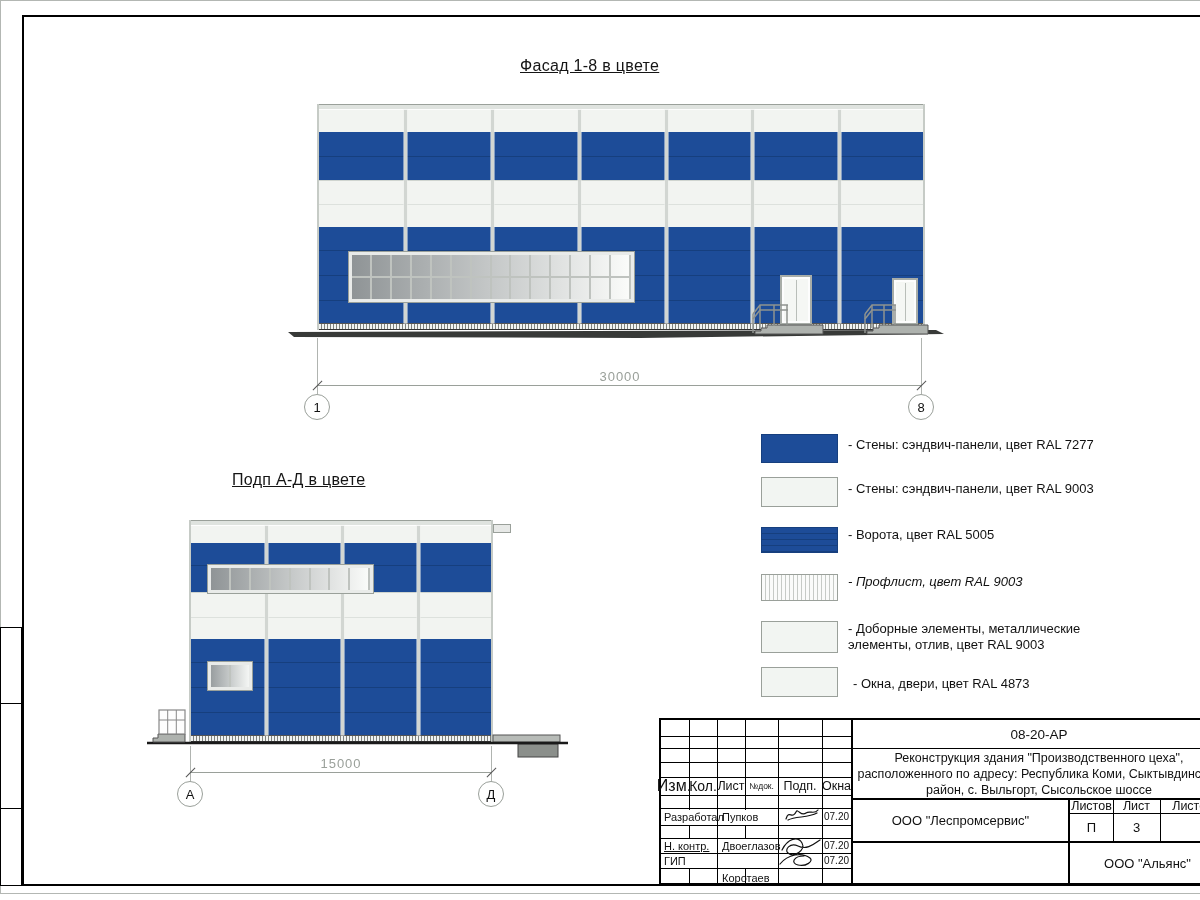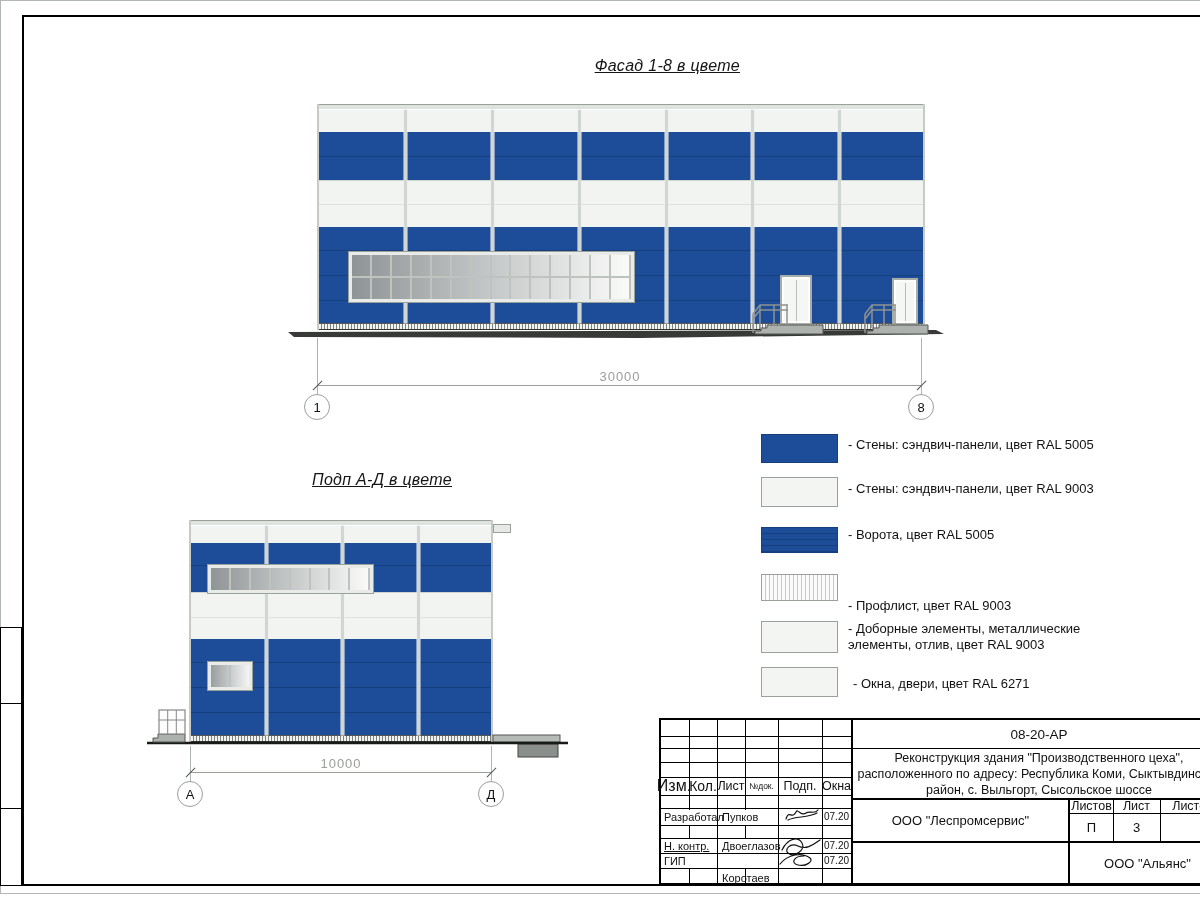--- a/index.html
+++ b/index.html
@@ -2,21 +2,21 @@
 <html><head>
 <meta charset="utf-8">
 <style>
   html,body{margin:0;padding:0;background:#fff;}
   #sheet{position:relative;width:1200px;height:900px;background:#ffffff;overflow:hidden;
          font-family:"Liberation Sans",sans-serif;color:#111;}
   .abs{position:absolute;}
   .line{position:absolute;background:#000;}
   .grayline{position:absolute;background:#b3b7b3;}
   
-  .dwg-title{position:absolute;width:220px;text-align:right;font-style:italic;font-size:16px;
+  .dwg-title{position:absolute;width:220px;text-align:left;font-size:16px;
              color:#151515;text-decoration:underline;letter-spacing:.3px;}
   
   .facade{position:absolute;border-left:2px solid #c6cbc6;border-right:2px solid #c6cbc6;box-sizing:border-box;}
   .band{position:absolute;left:0;right:0;}
   .cap{background:#dfe3df;border-top:1px solid #9aa09a;border-bottom:1px solid #fdfdfd;box-sizing:border-box;}
   .wpanel{background:#f2f4f1;}
   .bpanel{background:#1d4c98;}
   .joint-b{position:absolute;left:0;right:0;height:1px;background:#163f7e;}
   .joint-w{position:absolute;left:0;right:0;height:1px;background:#dde1dd;}
   .mullion{position:absolute;width:3px;background:#d2d6d2;box-shadow:0 0 0 .5px #eef0ee;}
@@ -179,42 +179,42 @@
       <line x1="36.3" y1="10" x2="36.3" y2="34" stroke="#888" stroke-width="1"></line>
       <line x1="19" y1="20" x2="45" y2="20" stroke="#888" stroke-width="1"></line>
     </g>
   </svg>
 
   <div class="ext-line" style="left:190px;top:746px;height:36px;"></div>
   <div class="ext-line" style="left:491px;top:746px;height:36px;"></div>
   <div class="dim-line" style="left:190px;top:772px;width:302px;"></div>
   <div class="tick" style="left:184px;top:772px;"></div>
   <div class="tick" style="left:485px;top:772px;"></div>
-  <div class="dim-text" style="left:241px;top:756px;">10000</div>
+  <div class="dim-text" style="left:241px;top:756px;">15000</div>
   <div class="axis-circle" style="left:177px;top:781px;">А</div>
   <div class="axis-circle" style="left:478px;top:781px;">Д</div>
 
   <div class="swatch sw-blue" style="top:434px;height:29px;"></div>
-  <div class="legend-label" style="top:437px;">- Стены: сэндвич-панели, цвет RAL 5005</div>
+  <div class="legend-label" style="top:437px;">- Стены: сэндвич-панели, цвет RAL 7277</div>
 
   <div class="swatch sw-white" style="top:477px;height:30px;"></div>
   <div class="legend-label" style="top:481px;">- Стены: сэндвич-панели, цвет RAL 9003</div>
 
   <div class="swatch sw-gate" style="top:527px;height:26px;"></div>
   <div class="legend-label" style="top:527px;">- Ворота, цвет RAL 5005</div>
 
   <div class="swatch sw-prof" style="top:574px;height:27px;"></div>
-  <div class="legend-label" style="top:598px;">- Профлист, цвет RAL 9003</div>
+  <div class="legend-label" style="top:574px;font-style:italic;">- Профлист, цвет RAL 9003</div>
 
   <div class="swatch sw-white" style="top:621px;height:32px;"></div>
   <div class="legend-label" style="top:621px;">- Доборные элементы, металлические</div>
   <div class="legend-label" style="top:637px;">элементы, отлив, цвет RAL 9003</div>
 
   <div class="swatch sw-white" style="top:667px;height:30px;"></div>
-  <div class="legend-label" style="left:853px;top:676px;">- Окна, двери, цвет RAL 6271</div>
+  <div class="legend-label" style="left:853px;top:676px;">- Окна, двери, цвет RAL 4873</div>
 
   <div id="titleblock">
 
     <div class="line" style="left:0;top:0;width:566px;height:2px;"></div>
     <div class="line" style="left:0;top:165px;width:566px;height:2px;"></div>
     <div class="line" style="left:0;top:0;width:2px;height:167px;"></div>
 
     <div class="line" style="left:30px;top:2px;width:1px;height:90px;"></div>
     <div class="line" style="left:30px;top:107px;width:1px;height:13px;"></div>
     <div class="line" style="left:30px;top:150px;width:1px;height:15px;"></div>

